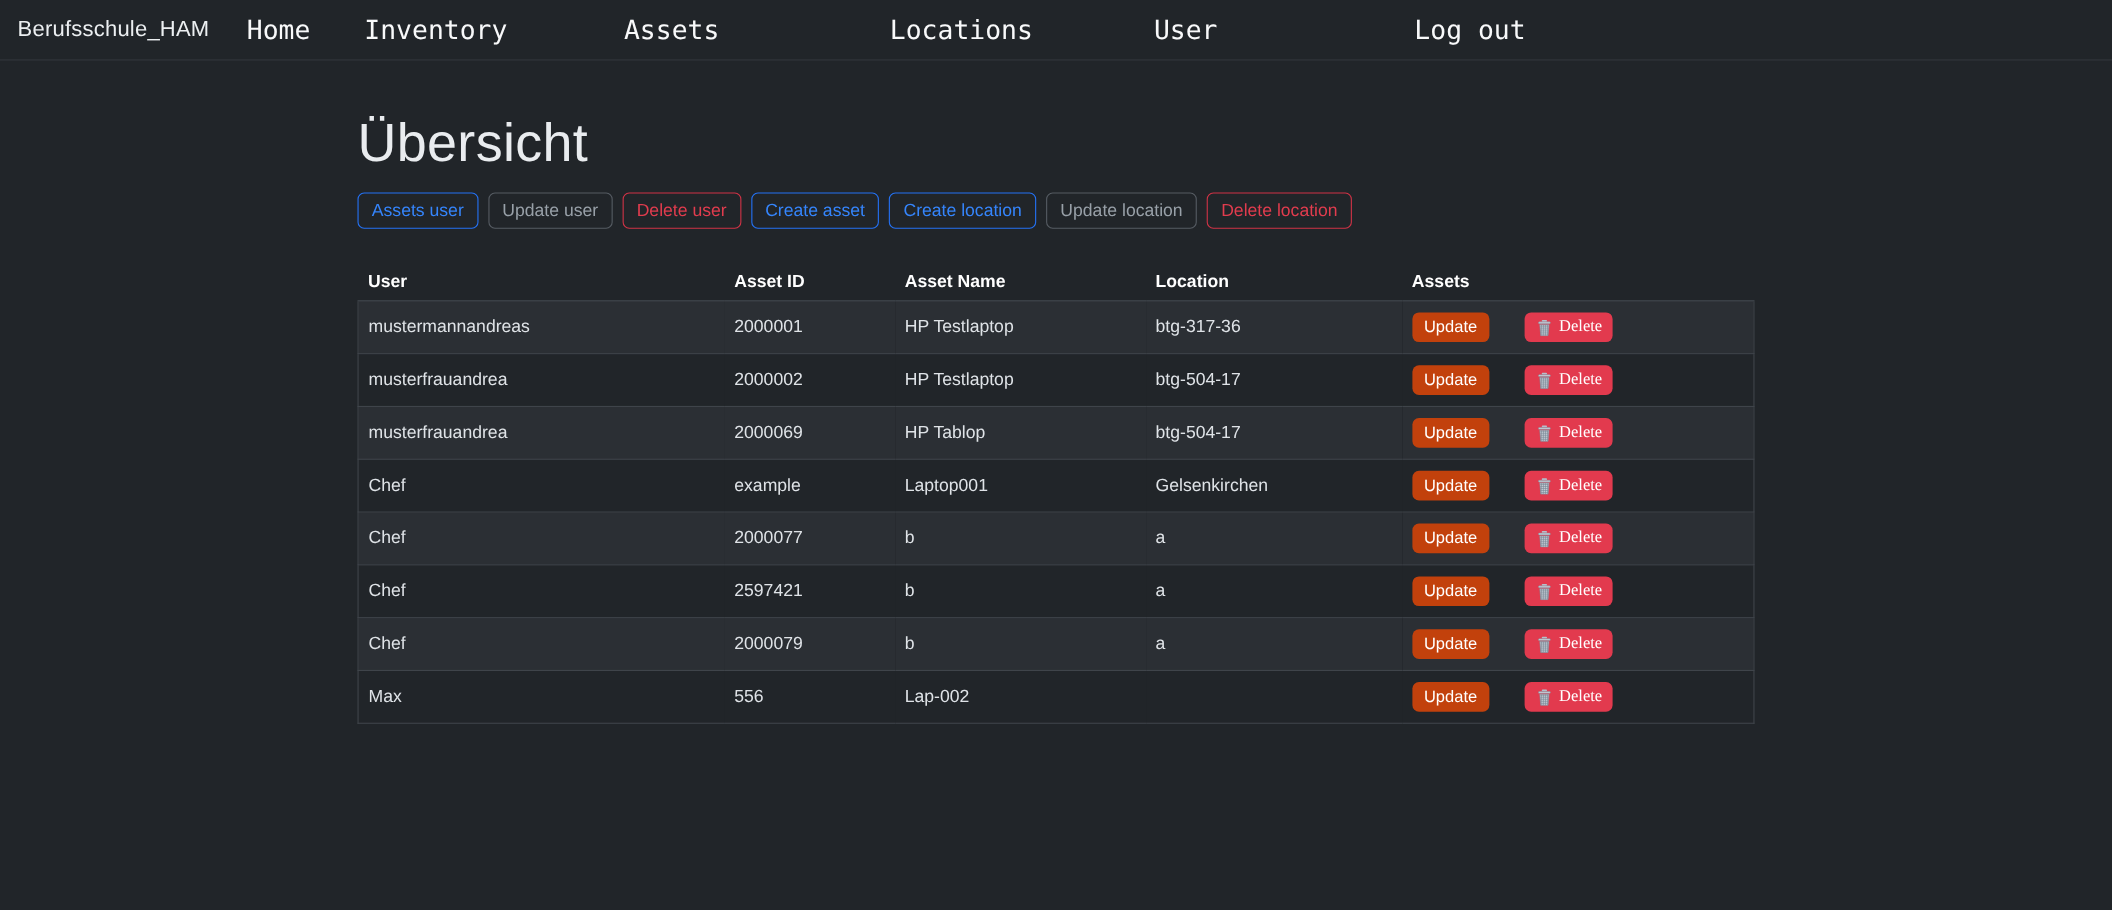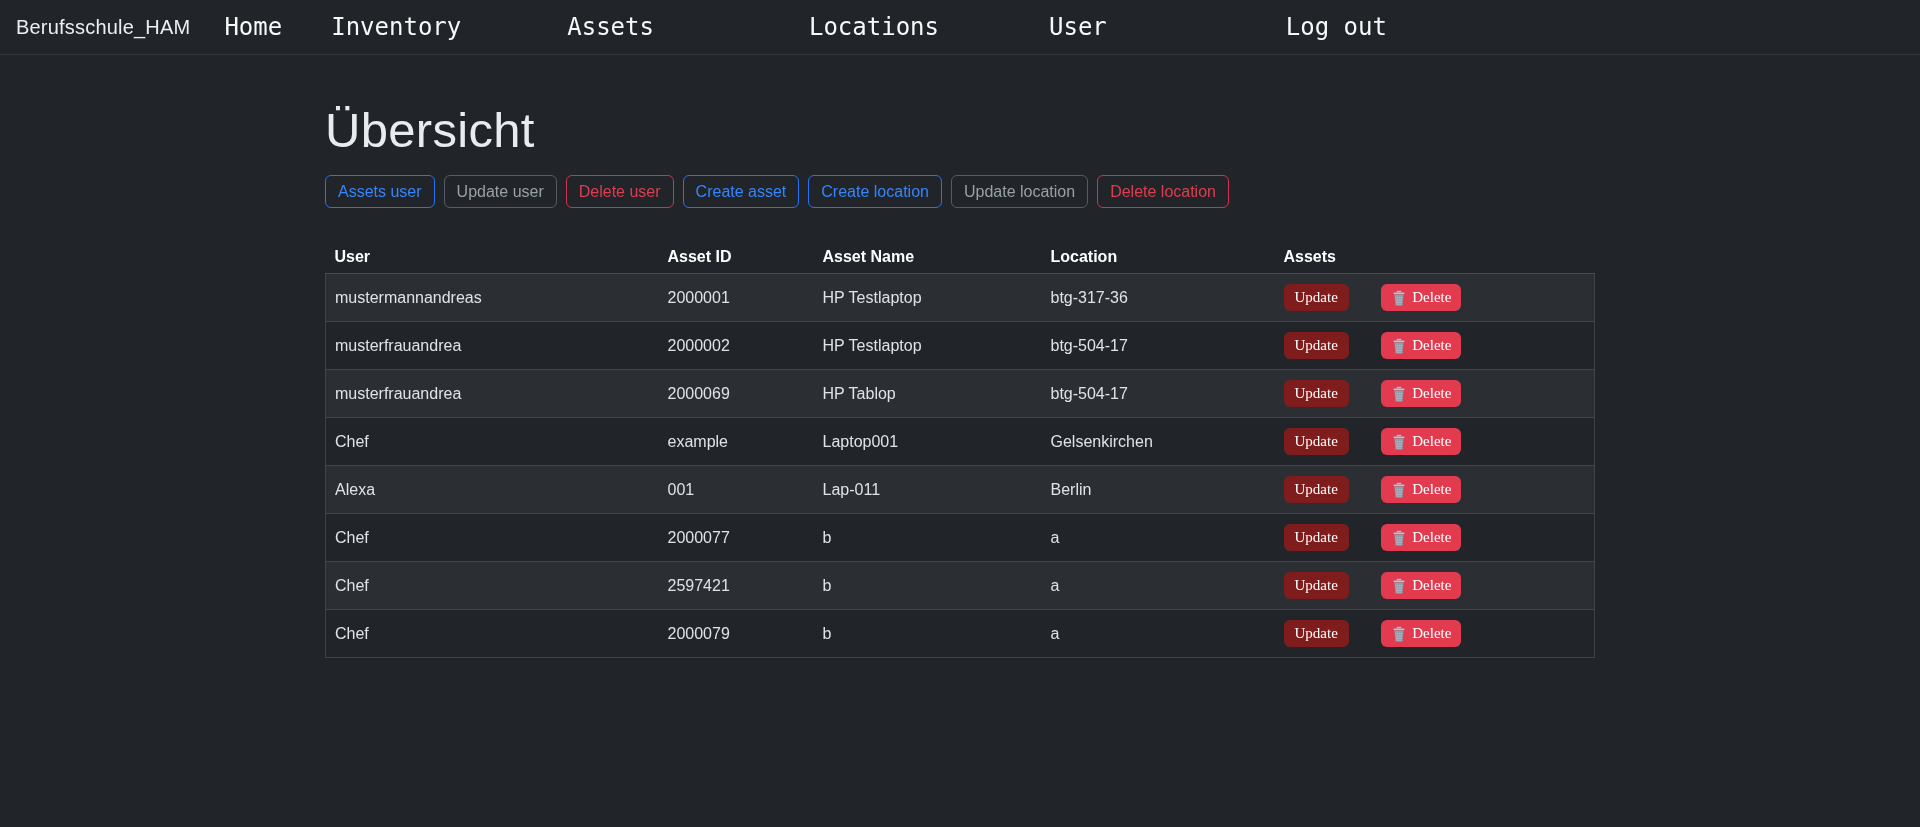--- a/index.html
+++ b/index.html
@@ -103,25 +103,25 @@
   .asset-table tbody tr {
     border:1px solid #3f444a;
     height:48px;
   }
   .asset-table tbody tr:nth-child(odd) { background:#2b2f34; }
   .asset-table tbody tr:nth-child(even){ background:#212529; }
 
   
   .btn-update {
     display:inline-block;
-    background:#7f1d1d;
+    background:#c2410c;
     color:#fff;
     border:none;
     border-radius:6px;
-    font-family:Liberation Serif, serif;
+    font-family:Liberation Sans, sans-serif;
     font-size:15px;
     padding:5px 11px;
     cursor:pointer;
     vertical-align:middle;
   }
   .btn-delete {
     display:inline-flex;
     align-items:flex-end;
     gap:5px;
     background:#e23a4e;
@@ -265,41 +265,20 @@
           <g stroke="#6d7a88" stroke-width="0.55" opacity="0.85">
             <path d="M4.2 6.5 L11.8 6.5 M4.3 8.3 L11.7 8.3 M4.5 10.1 L11.5 10.1 M4.6 11.9 L11.4 11.9 M4.8 13.7 L11.2 13.7"></path>
             <path d="M5.4 5.4 L5.0 15.0 M7.2 5.4 L7.0 15.0 M9.0 5.4 L9.0 15.0 M10.8 5.4 L11.0 15.0"></path>
           </g>
         </svg>
         <span class="del-label">Delete</span>
       </button>
     </td>
   </tr>
 
-  <tr>
-    <td>Alexa</td>
-    <td>001</td>
-    <td>Lap-011</td>
-    <td>Berlin</td>
-    <td>
-      <button class="btn-update">Update</button>
-      <button class="btn-delete">
-        <svg class="trash" viewBox="0 0 16 16" xmlns="http://www.w3.org/2000/svg">
-          <rect x="5.6" y="0.8" width="4.8" height="1.6" rx="0.8" fill="#b7c0cb"></rect>
-          <rect x="2.6" y="2.6" width="10.8" height="1.7" rx="0.8" fill="#c4cdd6" stroke="#84909e" stroke-width="0.5"></rect>
-          <path d="M3.8 5.2 L12.2 5.2 L11.3 15.2 L4.7 15.2 Z" fill="#c4cdd6" stroke="#84909e" stroke-width="0.6"></path>
-          <g stroke="#6d7a88" stroke-width="0.55" opacity="0.85">
-            <path d="M4.2 6.5 L11.8 6.5 M4.3 8.3 L11.7 8.3 M4.5 10.1 L11.5 10.1 M4.6 11.9 L11.4 11.9 M4.8 13.7 L11.2 13.7"></path>
-            <path d="M5.4 5.4 L5.0 15.0 M7.2 5.4 L7.0 15.0 M9.0 5.4 L9.0 15.0 M10.8 5.4 L11.0 15.0"></path>
-          </g>
-        </svg>
-        <span class="del-label">Delete</span>
-      </button>
-    </td>
-  </tr>
 
   <tr>
     <td>Chef</td>
     <td>2000077</td>
     <td>b</td>
     <td>a</td>
     <td>
       <button class="btn-update">Update</button>
       <button class="btn-delete">
         <svg class="trash" viewBox="0 0 16 16" xmlns="http://www.w3.org/2000/svg">
@@ -353,16 +332,37 @@
           <g stroke="#6d7a88" stroke-width="0.55" opacity="0.85">
             <path d="M4.2 6.5 L11.8 6.5 M4.3 8.3 L11.7 8.3 M4.5 10.1 L11.5 10.1 M4.6 11.9 L11.4 11.9 M4.8 13.7 L11.2 13.7"></path>
             <path d="M5.4 5.4 L5.0 15.0 M7.2 5.4 L7.0 15.0 M9.0 5.4 L9.0 15.0 M10.8 5.4 L11.0 15.0"></path>
           </g>
         </svg>
         <span class="del-label">Delete</span>
       </button>
     </td>
   </tr>
 
+  <tr>
+    <td>Max</td>
+    <td>556</td>
+    <td>Lap-002</td>
+    <td></td>
+    <td>
+      <button class="btn-update">Update</button>
+      <button class="btn-delete">
+        <svg class="trash" viewBox="0 0 16 16" xmlns="http://www.w3.org/2000/svg">
+          <rect x="5.6" y="0.8" width="4.8" height="1.6" rx="0.8" fill="#b7c0cb"></rect>
+          <rect x="2.6" y="2.6" width="10.8" height="1.7" rx="0.8" fill="#c4cdd6" stroke="#84909e" stroke-width="0.5"></rect>
+          <path d="M3.8 5.2 L12.2 5.2 L11.3 15.2 L4.7 15.2 Z" fill="#c4cdd6" stroke="#84909e" stroke-width="0.6"></path>
+          <g stroke="#6d7a88" stroke-width="0.55" opacity="0.85">
+            <path d="M4.2 6.5 L11.8 6.5 M4.3 8.3 L11.7 8.3 M4.5 10.1 L11.5 10.1 M4.6 11.9 L11.4 11.9 M4.8 13.7 L11.2 13.7"></path>
+            <path d="M5.4 5.4 L5.0 15.0 M7.2 5.4 L7.0 15.0 M9.0 5.4 L9.0 15.0 M10.8 5.4 L11.0 15.0"></path>
+          </g>
+        </svg>
+        <span class="del-label">Delete</span>
+      </button>
+    </td>
+  </tr>
 </tbody>
   </table>
 
 </div>
 
 </body></html>

